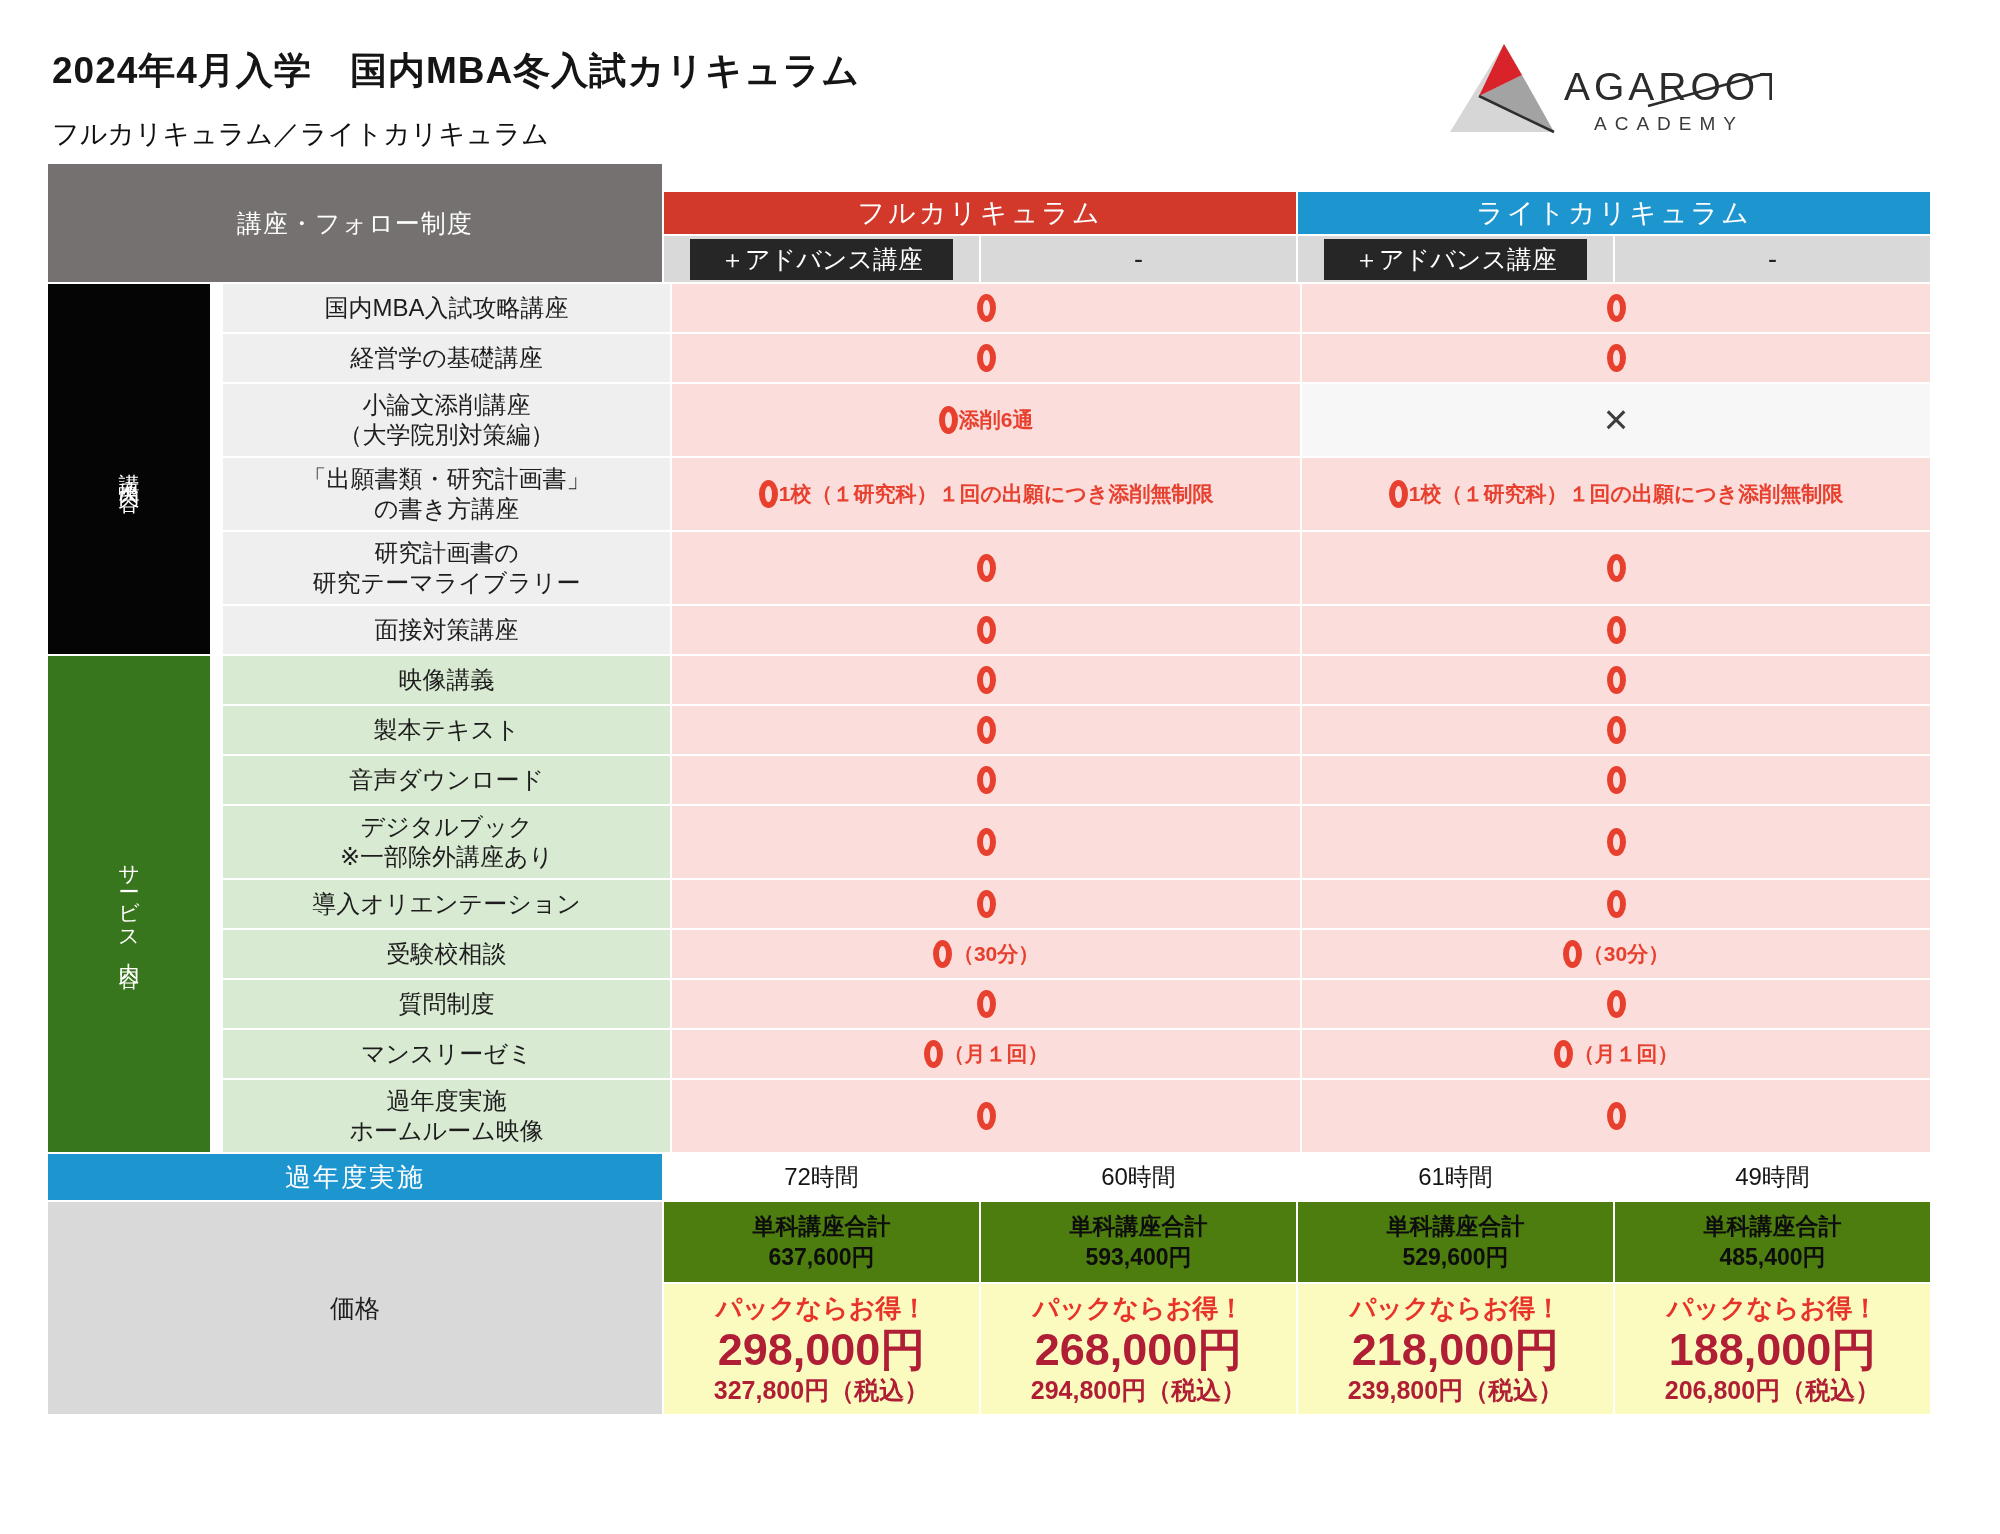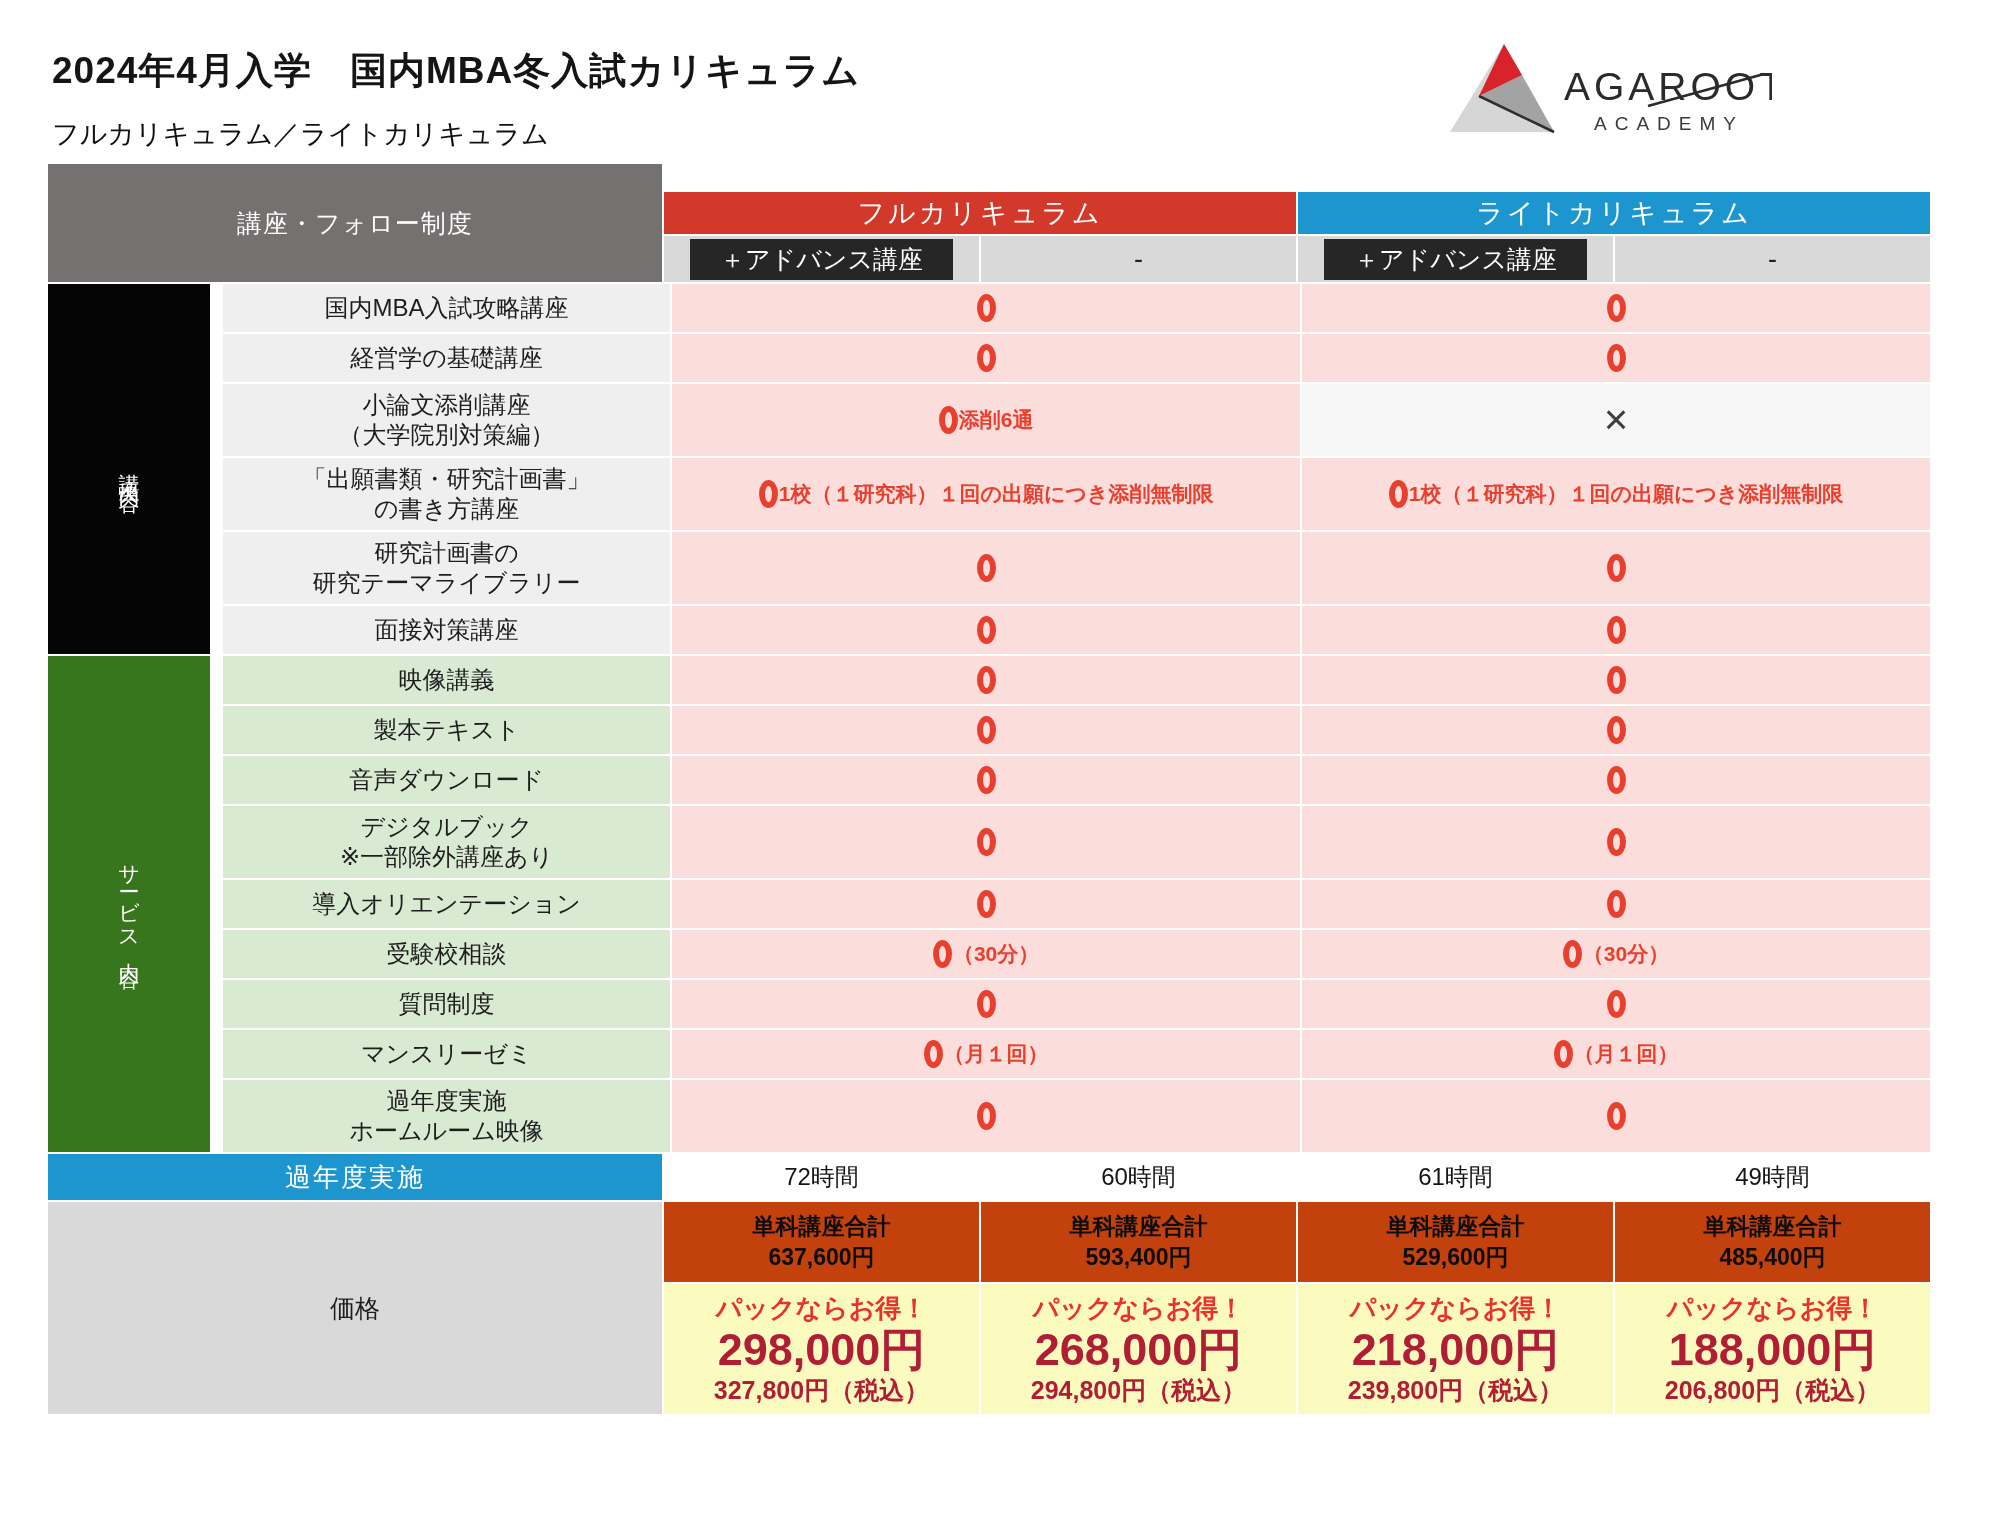--- a/index.html
+++ b/index.html
@@ -53,21 +53,21 @@
   .totals { display:flex; gap:2px; }
   .tcell { width:315px; background:#ffffff; display:flex; align-items:center; justify-content:center;
     font-size:24px; color:#151515; }
 
   
   .price-row { display:flex; gap:2px; }
   .price-label { width:614px; background:#d9d9d9; display:flex; align-items:center;
     justify-content:center; font-size:25px; color:#1d1d1d; }
   .prices { display:flex; gap:2px; }
   .pcol { width:315px; display:flex; flex-direction:column; gap:2px; }
-  .psingle { background:#c2410c; min-height:80px; display:flex; flex-direction:column;
+  .psingle { background:#4d7c0f; min-height:80px; display:flex; flex-direction:column;
     align-items:center; justify-content:center; font-weight:bold; font-size:23px;
     color:#0d0d0d; line-height:1.35; }
   .ppack { background:#fbfbc0; flex:1; min-height:130px; display:flex; flex-direction:column;
     align-items:center; justify-content:center; }
   .pack-label { font-size:26px; font-weight:bold; color:#e8332a; line-height:1.2; }
   .pack-price { font-size:45px; font-weight:bold; color:#b01e35; line-height:1.15; }
   .pack-tax { font-size:25px; font-weight:bold; color:#b01e35; line-height:1.2; }
 </style>
 </head>
 <body>

